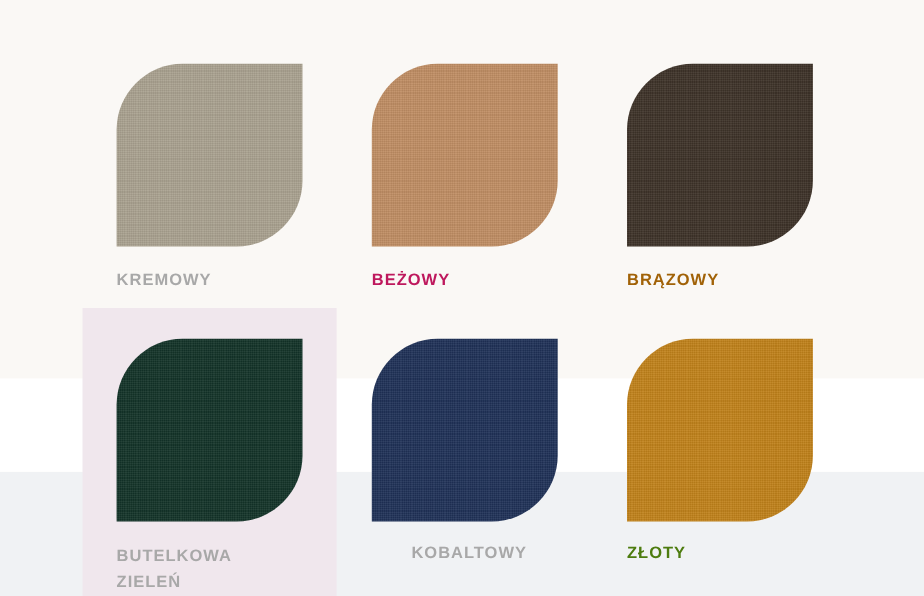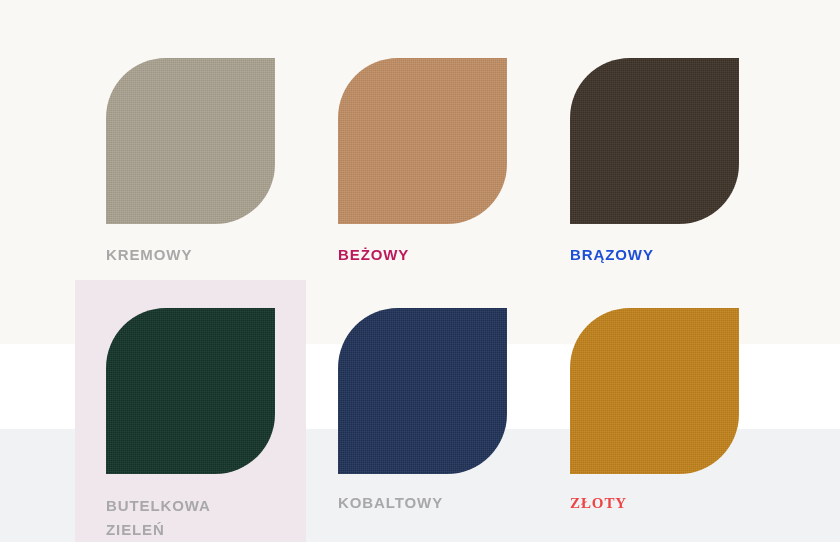--- a/index.html
+++ b/index.html
@@ -122,31 +122,31 @@
     <div class="swatch-label" style="color: rgb(168, 168, 168);">KREMOWY</div>
   </div>
 
   <div class="swatch-cell row-top">
     <div class="swatch-chip" style="background-color: rgb(191, 141, 99);"></div>
     <div class="swatch-label" style="color: #be185d;">BEŻOWY</div>
   </div>
 
   <div class="swatch-cell row-top">
     <div class="swatch-chip" style="background-color: rgb(61, 50, 40);"></div>
-    <div class="swatch-label" style="color: #1d4ed8;">BRĄZOWY</div>
+    <div class="swatch-label" style="color: #a16207;">BRĄZOWY</div>
   </div>
 
   <div class="swatch-cell row-bottom">
     <div class="swatch-chip" style="background-color: rgb(19, 51, 40);"></div>
     <div class="swatch-label" style="color: rgb(168, 168, 168); margin-top: 20px;">BUTELKOWA ZIELEŃ</div>
   </div>
 
   <div class="swatch-cell row-bottom">
     <div class="swatch-chip" style="background-color: rgb(31, 49, 87);"></div>
-    <div class="swatch-label" style="color: rgb(168, 168, 168);">KOBALTOWY</div>
+    <div class="swatch-label" style="color: rgb(168, 168, 168); margin-left: 36px;">KOBALTOWY</div>
   </div>
 
   <div class="swatch-cell row-bottom">
     <div class="swatch-chip" style="background-color: rgb(192, 129, 26);"></div>
-    <div class="swatch-label" style="color: #ef4444; font-family: Liberation Serif, serif;">ZŁOTY</div>
+    <div class="swatch-label" style="color: #4d7c0f;">ZŁOTY</div>
   </div>
 
 </div>
 
 </body></html>

